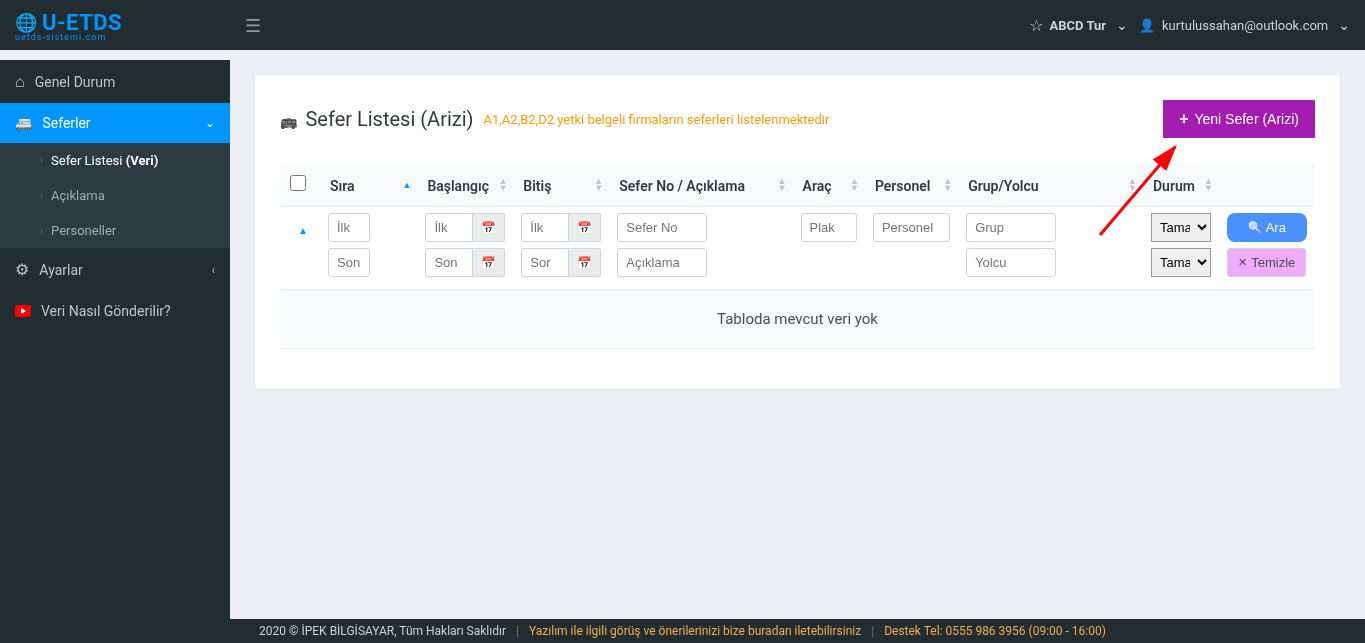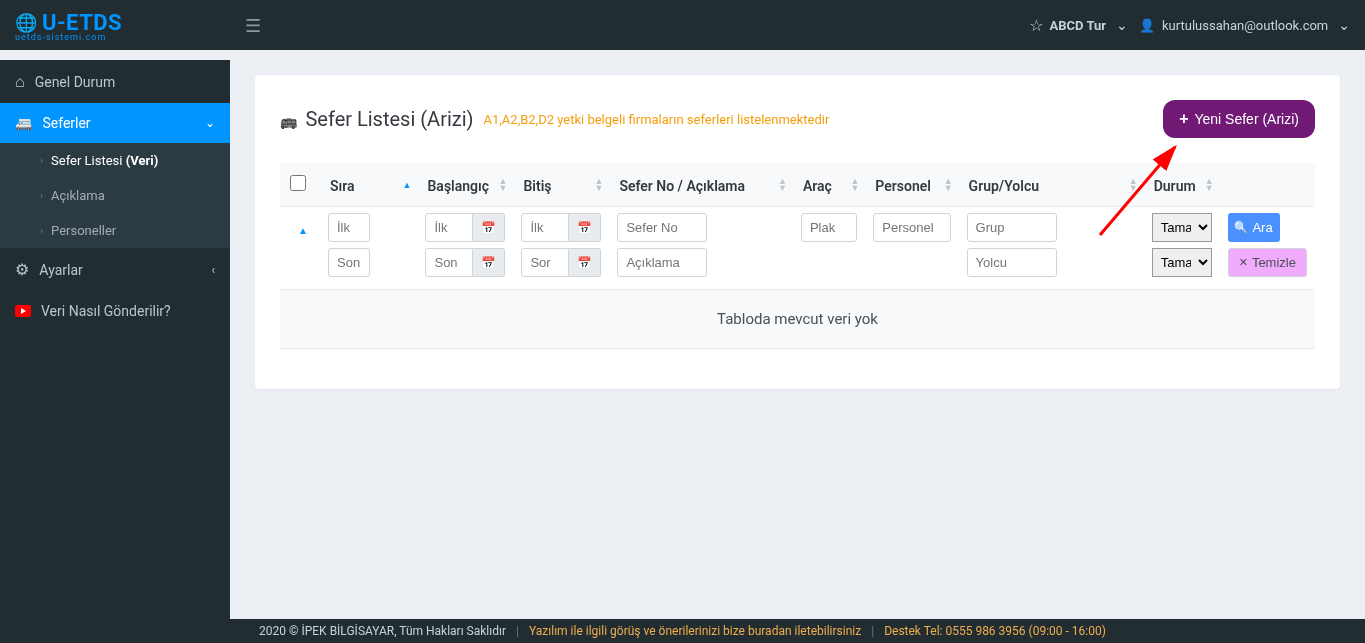--- a/index.html
+++ b/index.html
@@ -31,36 +31,36 @@
 .icon-gear::before { content: "⚙"; font-size: 16px; }
 .icon-yt { width: 16px; height: 12px; background: #ff0000; border-radius: 2px; display: inline-flex; align-items: center; justify-content: center; }
 .icon-yt::after { content: ""; border-left: 5px solid #fff; border-top: 3px solid transparent; border-bottom: 3px solid transparent; }
 
 
 .main { position: absolute; left: 230px; top: 50px; right: 0; bottom: 24px; overflow: auto; }
 .card { background: #fff; margin: 25px; border-radius: 4px; padding: 25px 25px 40px 25px; box-shadow: 0 1px 3px rgba(0,0,0,0.05); }
 .card-header { display: flex; align-items: center; margin-bottom: 25px; }
 .card-title { font-size: 20px; color: #343a40; font-weight: 400; display: flex; align-items: center; gap: 8px; }
 .card-subtitle { color: #f59e0b; font-size: 13px; margin-left: 10px; }
-.btn-new { margin-left: auto; background: #701a75; color: #fff; border: none; padding: 10px 16px; border-radius: 12px; font-size: 14px; cursor: pointer; display: flex; align-items: center; gap: 6px; }
+.btn-new { margin-left: auto; background: #a21caf; color: #fff; border: none; padding: 10px 16px; border-radius: 1px; font-size: 14px; cursor: pointer; display: flex; align-items: center; gap: 6px; }
 .btn-new::before { content: "+"; font-weight: bold; font-size: 16px; }
 
 
 .tbl { width: 100%; border-collapse: collapse; }
 .tbl thead th { background: #f8f9fb; text-align: left; padding: 12px 10px; font-weight: 600; color: #343a40; font-size: 14px; vertical-align: bottom; position: relative; border-bottom: 1px solid #e9ecef; }
 .sort-icons { position: absolute; right: 6px; top: 50%; transform: translateY(-50%); font-size: 9px; line-height: 7px; color: #c0c5cc; display: flex; flex-direction: column; }
 .sort-up.active { color: #0095ff; }
 .tbl .filter-row td { padding: 6px 8px; background: #fff; vertical-align: top; }
 .filter-input { width: 100%; max-width: 110px; border: 1px solid #ced4da; border-radius: 3px; padding: 6px 8px; font-size: 13px; color: #6c757d; margin-bottom: 6px; }
 .filter-input.sm { width: 42px; }
 .date-group { display: flex; margin-bottom: 6px; }
 .date-group .filter-input { width: 48px; margin-bottom: 0; border-radius: 3px 0 0 3px; }
 .date-btn { background: #e9ecef; border: 1px solid #ced4da; border-left: none; padding: 4px 8px; border-radius: 0 3px 3px 0; font-size: 12px; color: #495057; cursor: pointer; }
 .sel { border: 1px solid #999; background: #efefef; padding: 5px 4px; font-size: 13px; width: 60px; margin-bottom: 6px; }
-.btn-search { background: #4a90ff; color: #fff; border: none; padding: 7px 14px; border-radius: 3px; font-size: 13px; cursor: pointer; margin-bottom: 6px; display: flex; align-items: center; gap: 4px; width: 52px; justify-content: center; }
+.btn-search { background: #4a90ff; color: #fff; border: none; padding: 7px 14px; border-radius: 8px; font-size: 13px; cursor: pointer; margin-bottom: 6px; display: flex; align-items: center; gap: 4px; width: 80px; justify-content: center; }
 .btn-search::before { content: "🔍"; font-size: 11px; filter: brightness(2); }
 .btn-clear { background: #f0abfc; color: #495057; border: 1px solid #ced4da; padding: 6px 10px; border-radius: 3px; font-size: 13px; cursor: pointer; display: flex; align-items: center; gap: 4px; }
 .btn-clear::before { content: "✕"; font-size: 11px; }
 .checkbox-cell { width: 40px; text-align: center; }
 .chk { width: 16px; height: 16px; }
 .no-data td { text-align: center; padding: 20px; background: #f8f9fb; color: #495057; font-size: 15px; border-top: 1px solid #e9ecef; border-bottom: 1px solid #e9ecef; }
 .sort-triangle { color: #0095ff; font-size: 10px; position: absolute; }
 
 
 .arrow-anno { position: absolute; pointer-events: none; }

